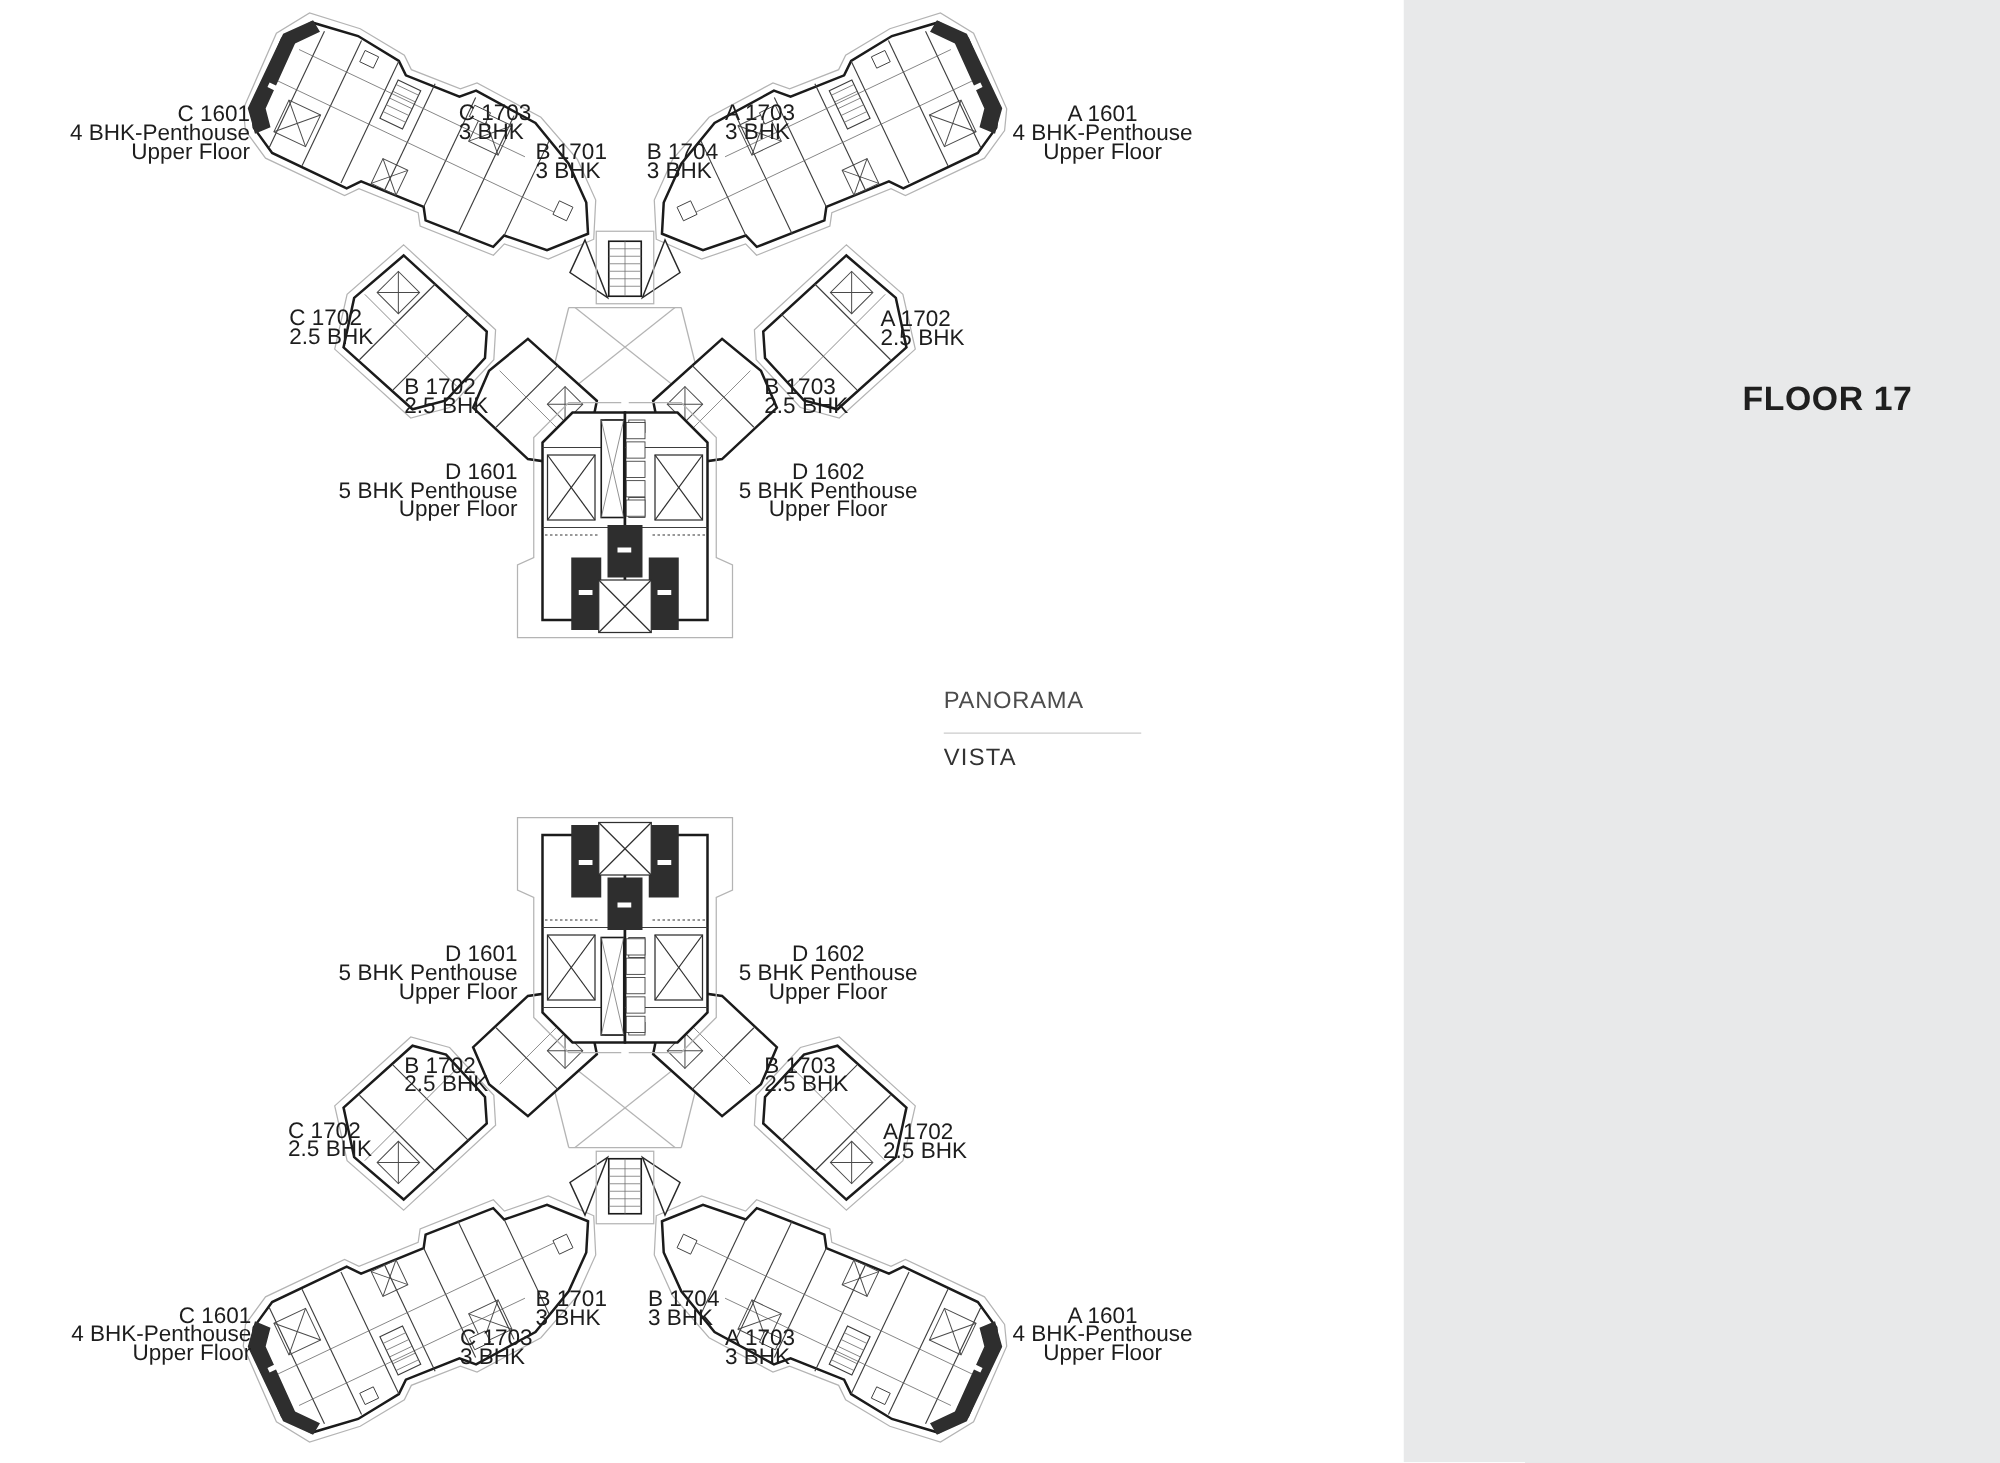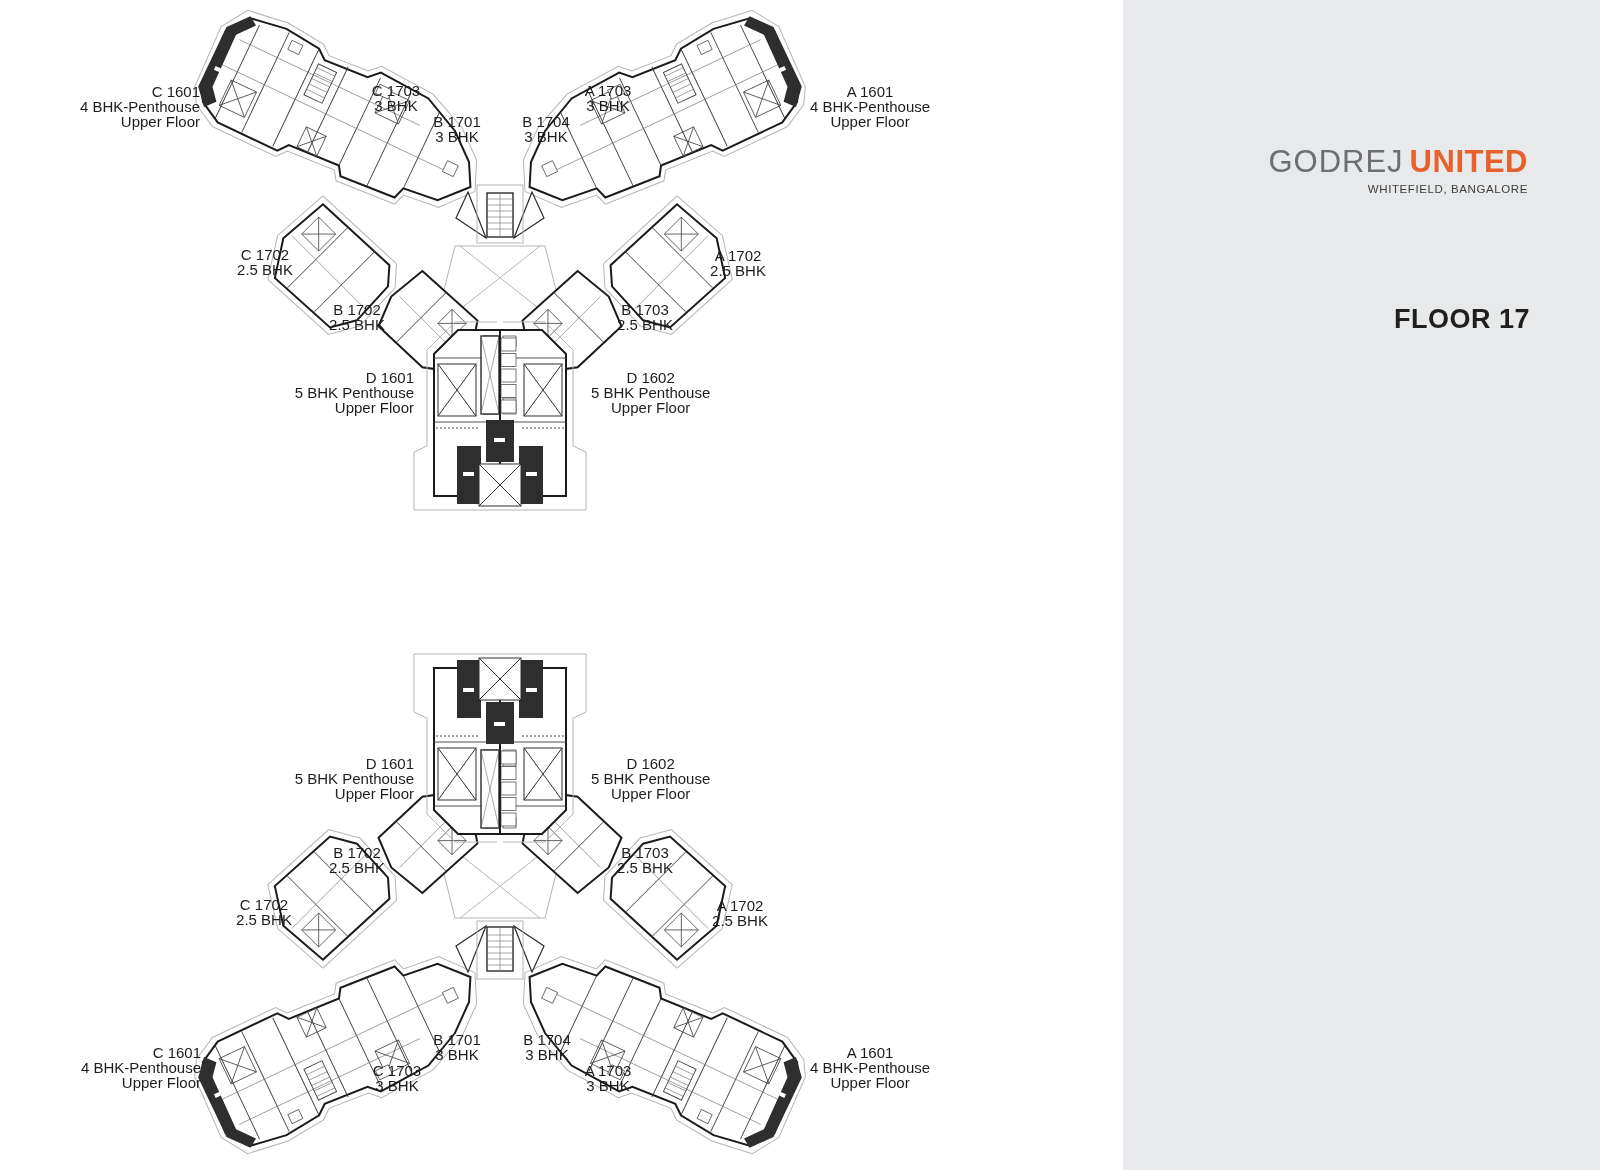--- a/index.html
+++ b/index.html
@@ -15,23 +15,23 @@
   .t1{stroke:#3d3d3d;stroke-width:0.9;fill:none;}
   .t1f{stroke:#3d3d3d;stroke-width:0.7;fill:#fff;}
   .t2{stroke:#6e6e6e;stroke-width:0.6;fill:none;}
   .dot{stroke:#333;stroke-width:0.9;stroke-dasharray:2 2;fill:none;}
   .xg{stroke:#4a4a4a;stroke-width:0.8;fill:none;}
   .xg2{stroke:#2f2f2f;stroke-width:1;fill:none;}
   .blk{fill:#2e2e2e;stroke:none;}
   .wdash{fill:#fff;stroke:none;}
 
   
-  .unit-label{position:absolute;font-size:15px;line-height:15px;color:#1d1d1d;white-space:nowrap;}
+  .unit-label{position:absolute;font-size:18px;line-height:15px;color:#1d1d1d;white-space:nowrap;}
   .unit-label.al-right{text-align:right;transform:translateX(-100%);}
-  .unit-label.al-center{text-align:center;transform:translateX(-50%);}
+  .unit-label.al-center{transform:translateX(-50%);}
   .unit-label.al-left{text-align:center;}
 
   
   .legend{position:absolute;left:755px;top:551px;width:158px;}
   .legend-top{font-size:19px;line-height:20px;letter-spacing:.6px;color:#4c4c4c;}
   .legend-div{border-top:1px solid #ccc;margin:15px 0 10px 0;width:158px;height:0;}
   .legend-bottom{font-size:19px;line-height:20px;letter-spacing:1px;color:#333;}
 
   
   .panel{position:absolute;left:1123px;top:0;width:477px;height:1170px;background:#e8e9ea;}
@@ -279,24 +279,23 @@
         <div>4 BHK-Penthouse</div>
         <div>Upper Floor</div>
       </div>
       <div class="unit-label al-left" style="left: 810px; top: 1045px;">
         <div>A 1601</div>
         <div>4 BHK-Penthouse</div>
         <div>Upper Floor</div>
       </div>
     </div>
 
+  <div class="legend">
+    <div class="legend-top">PANORAMA</div>
+    <div class="legend-div"></div>
+    <div class="legend-bottom">VISTA</div>
+  </div>
 
   <aside class="panel">
-    <div class="brand">
-      <div class="brand-line">
-        <span class="brand-godrej">GODREJ</span><span class="brand-united">UNITED</span>
-      </div>
-      <div class="brand-tag">WHITEFIELD, BANGALORE</div>
-    </div>
     <div class="floor-title">FLOOR 17</div>
   </aside>
 
 </div>
 
 </body></html>

